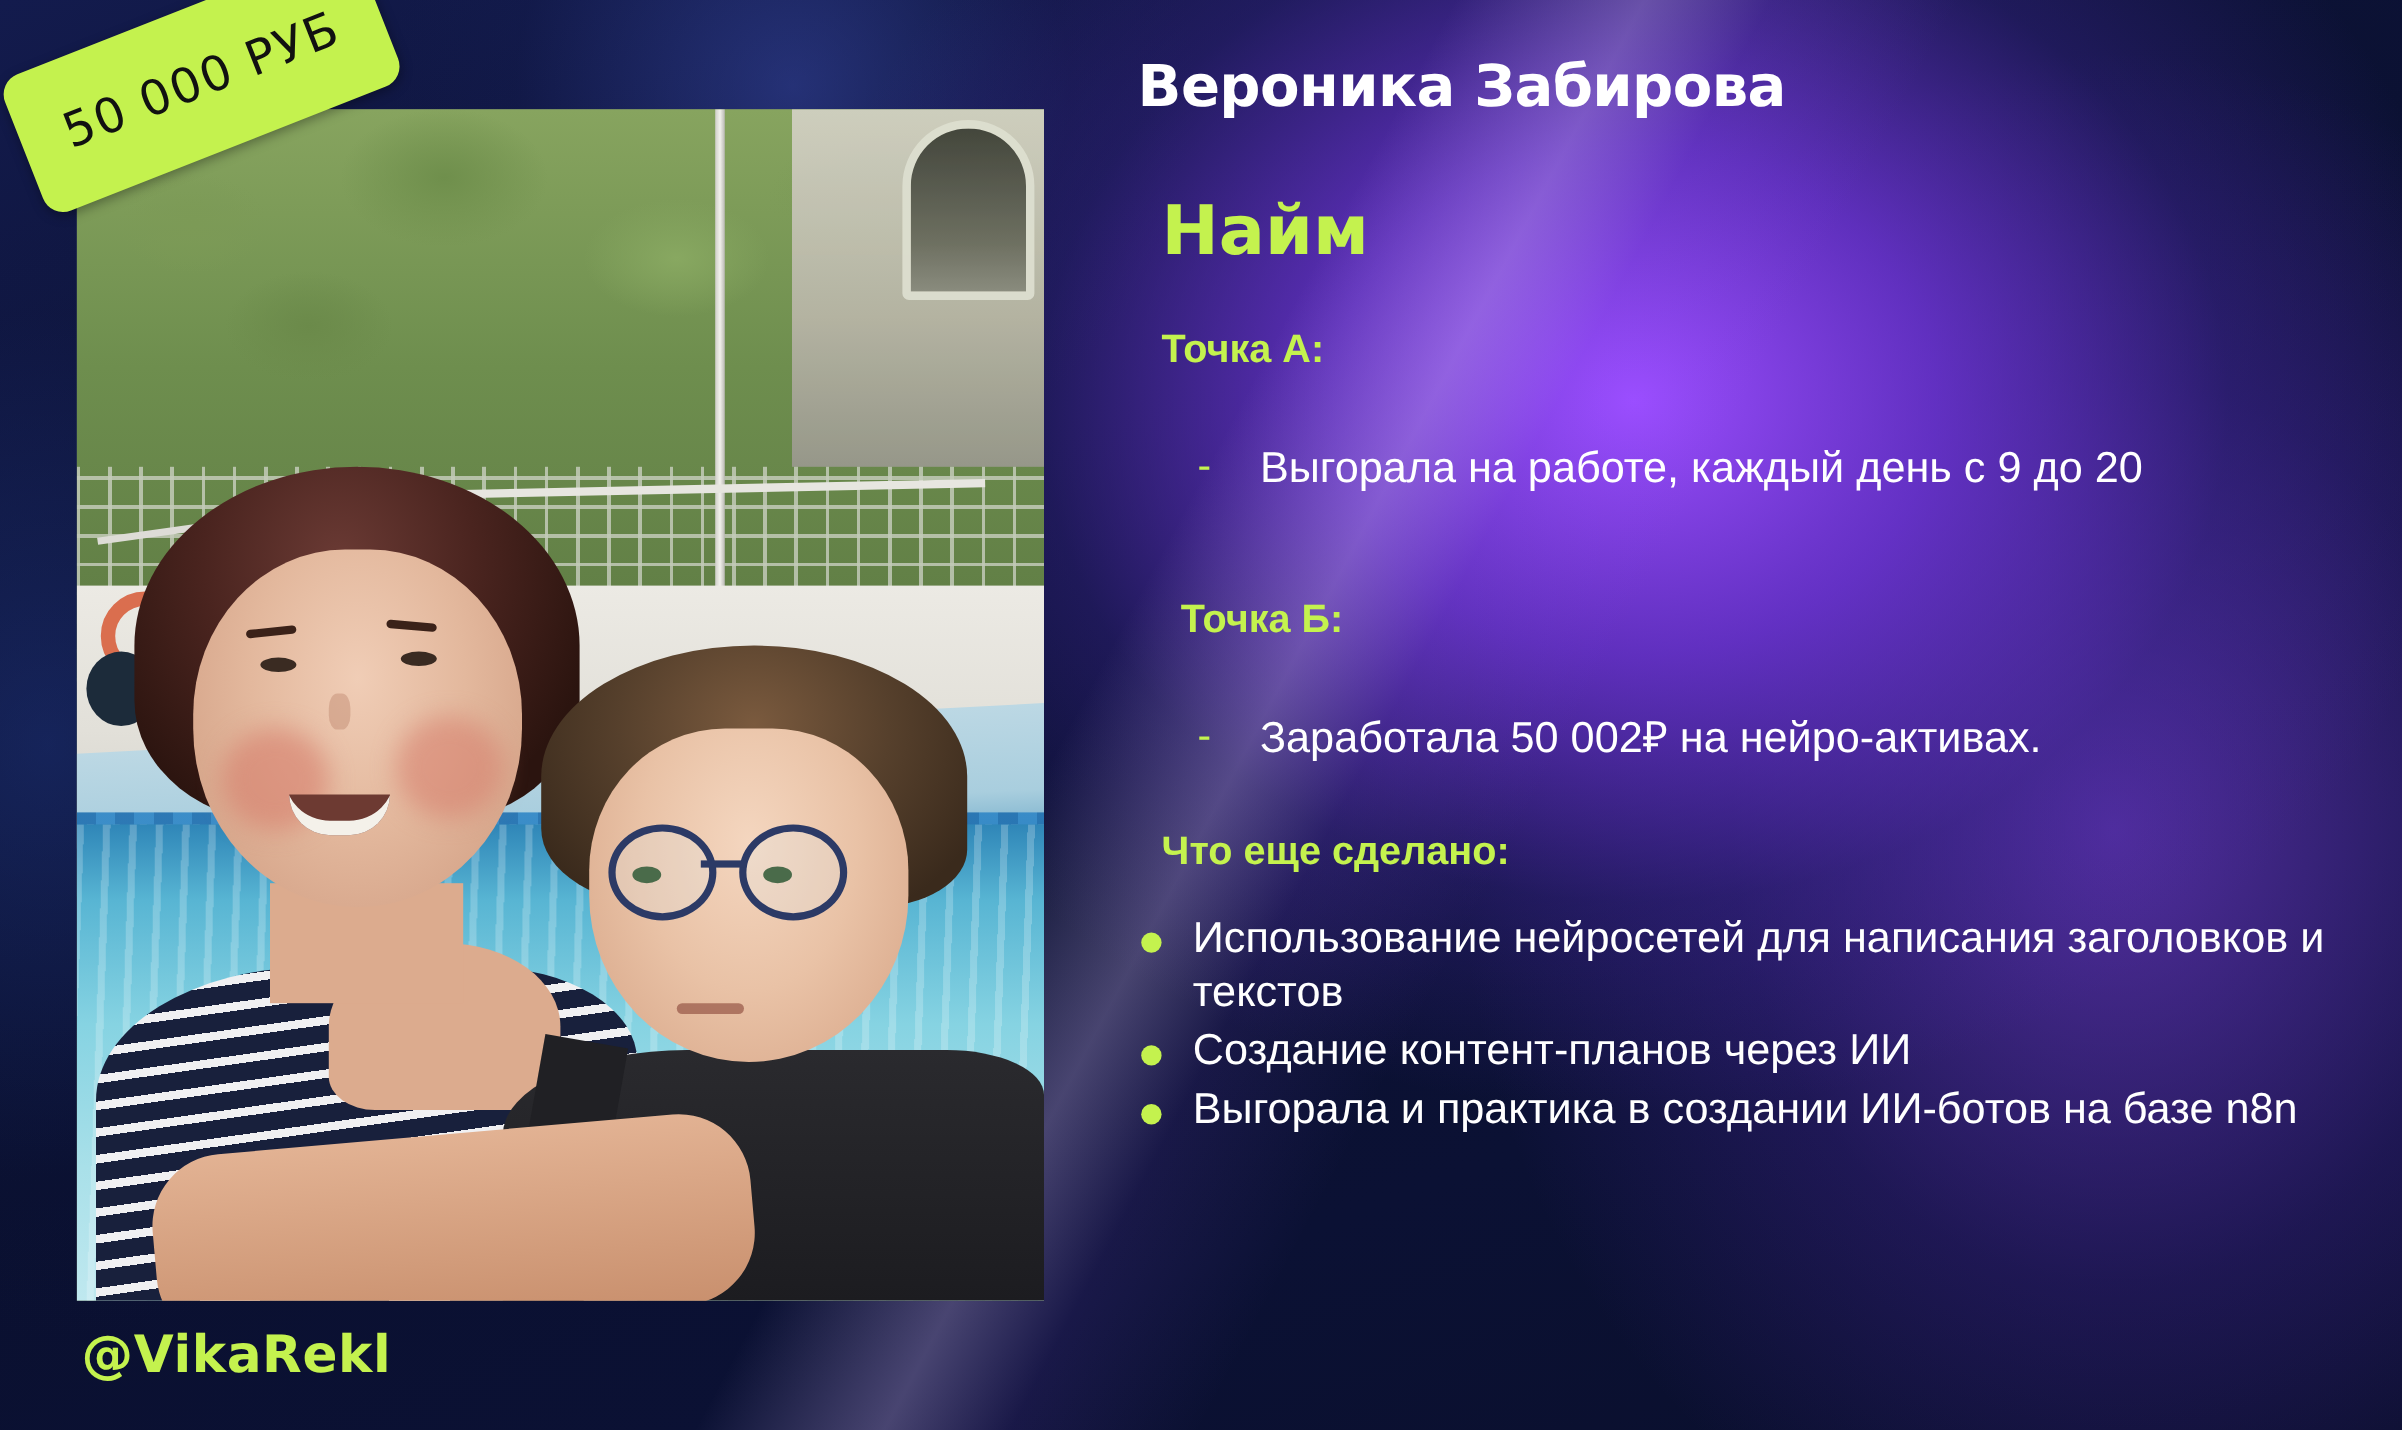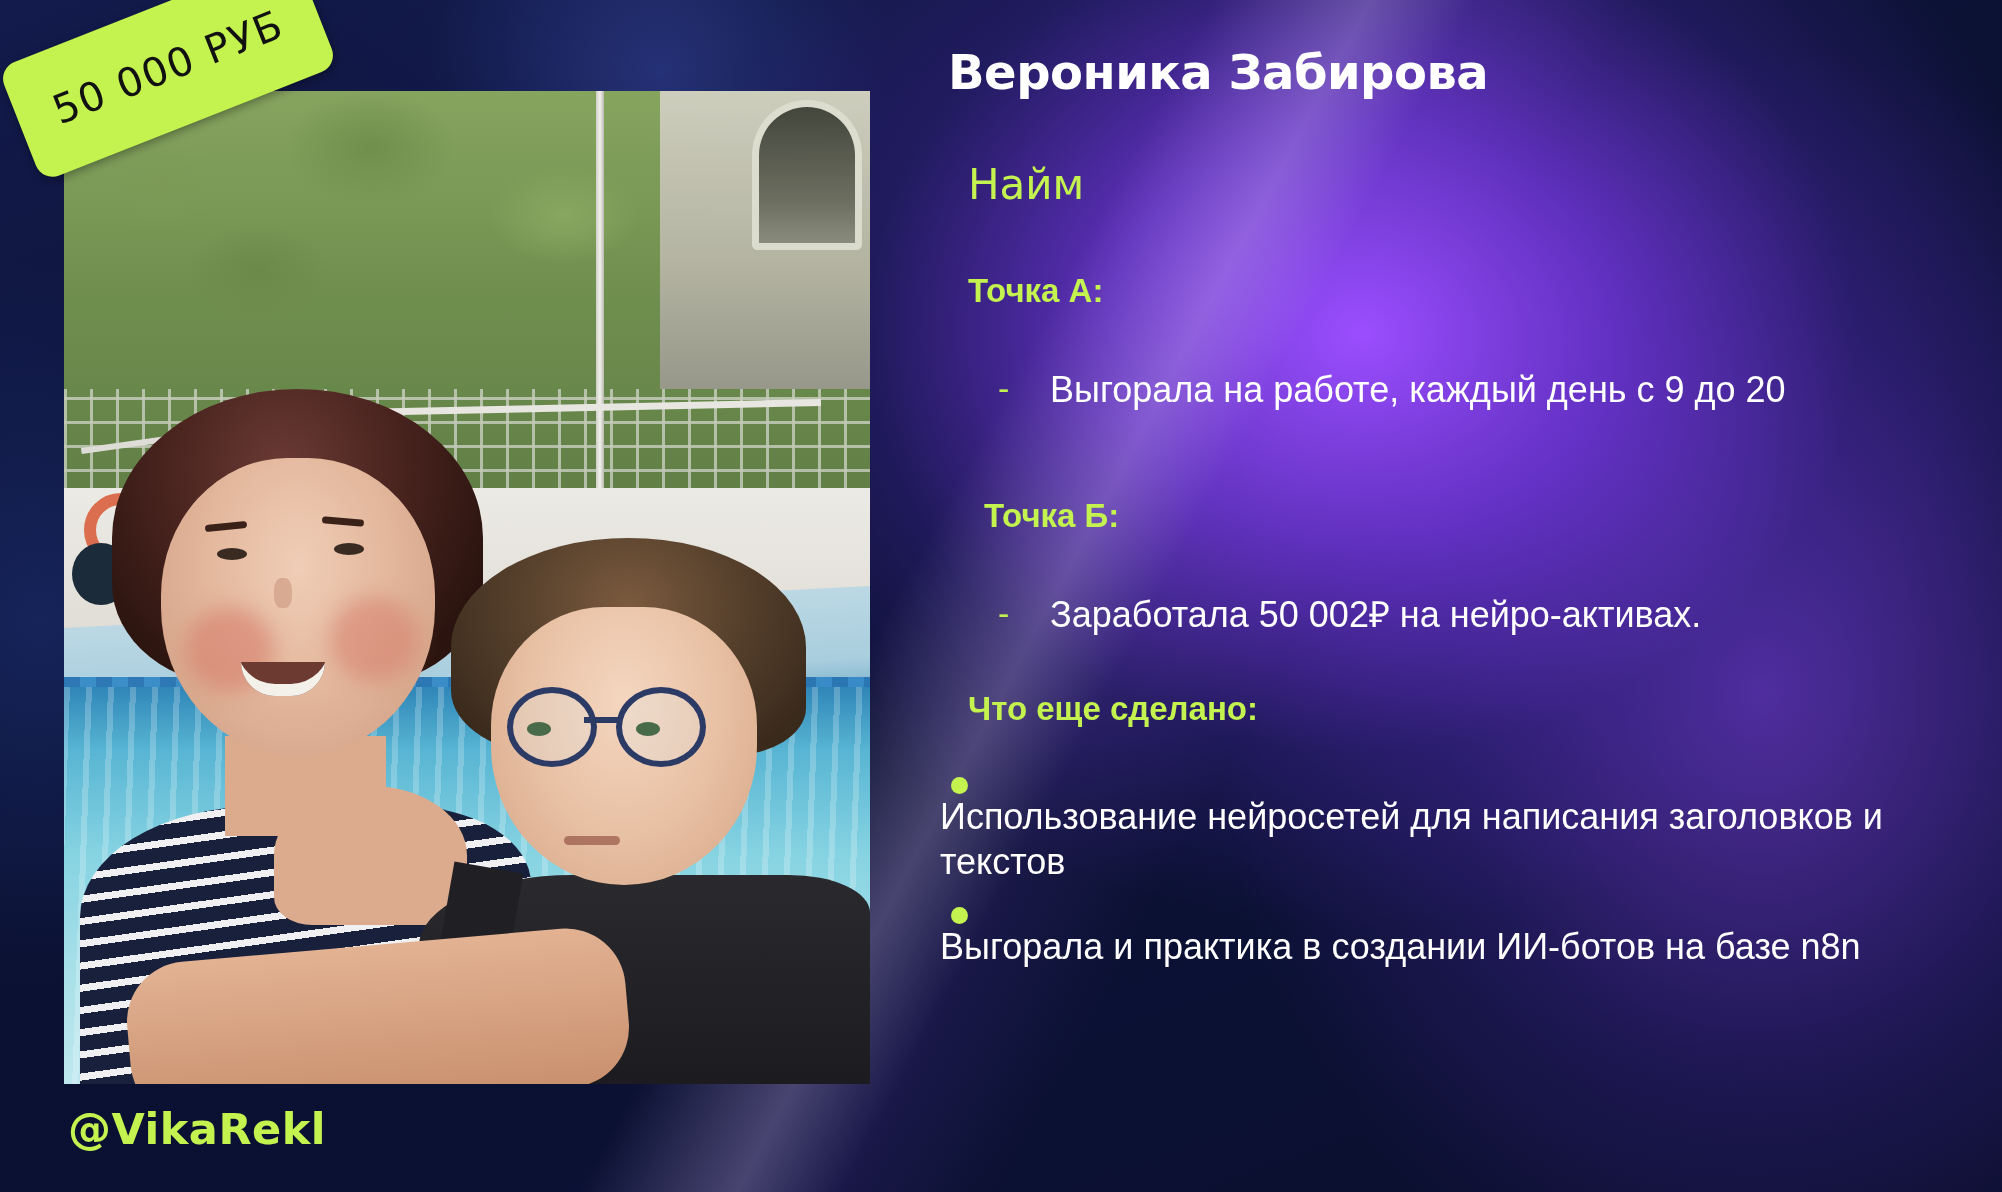--- a/index.html
+++ b/index.html
@@ -236,22 +236,22 @@
     font-size: 48px;
     font-weight: 700;
     letter-spacing: -0.5px;
     font-family: "DejaVu Sans", sans-serif;
   }
   .subtitle {
     position: absolute;
     left: 28px;
     top: 160px;
     color: #c4f24e;
-    font-size: 42px;
-    font-weight: 400;
+    font-size: 57px;
+    font-weight: 700;
     font-family: "DejaVu Sans", sans-serif;
   }
   .lbl-a  { position: absolute; left: 28px; top: 272px; }
   .lbl-b  { position: absolute; left: 44px; top: 497px; }
   .lbl-c  { position: absolute; left: 28px; top: 690px; }
   .section-label {
     color: #c4f24e;
     font-size: 33px;
     font-weight: 700;
   }
@@ -278,21 +278,20 @@
   .bullets {
     position: absolute;
     left: 0;
     top: 758px;
     width: 1062px;
   }
   .bullet-row {
     display: flex;
     align-items: flex-start;
     margin-bottom: 4px;
-    flex-direction: column;
   }
   .bullet-dot {
     flex: none;
     width: 54px;
     padding-top: 19px;
     padding-left: 11px;
     box-sizing: border-box;
   }
   .bullet-dot::before {
     content: "";
@@ -383,18 +382,22 @@
 
     <div class="lbl-c section-label">Что еще сделано:</div>
 
     <div class="bullets">
       <div class="bullet-row">
         <span class="bullet-dot"></span>
         <span class="bullet-text">Использование нейросетей для написания заголовков и текстов</span>
       </div>
       <div class="bullet-row">
         <span class="bullet-dot"></span>
+        <span class="bullet-text">Создание контент-планов через ИИ</span>
+      </div>
+      <div class="bullet-row">
+        <span class="bullet-dot"></span>
         <span class="bullet-text">Выгорала и практика в создании ИИ-ботов на базе n8n</span>
       </div>
     </div>
 
   </div>
 </div>
 
 </body></html>

